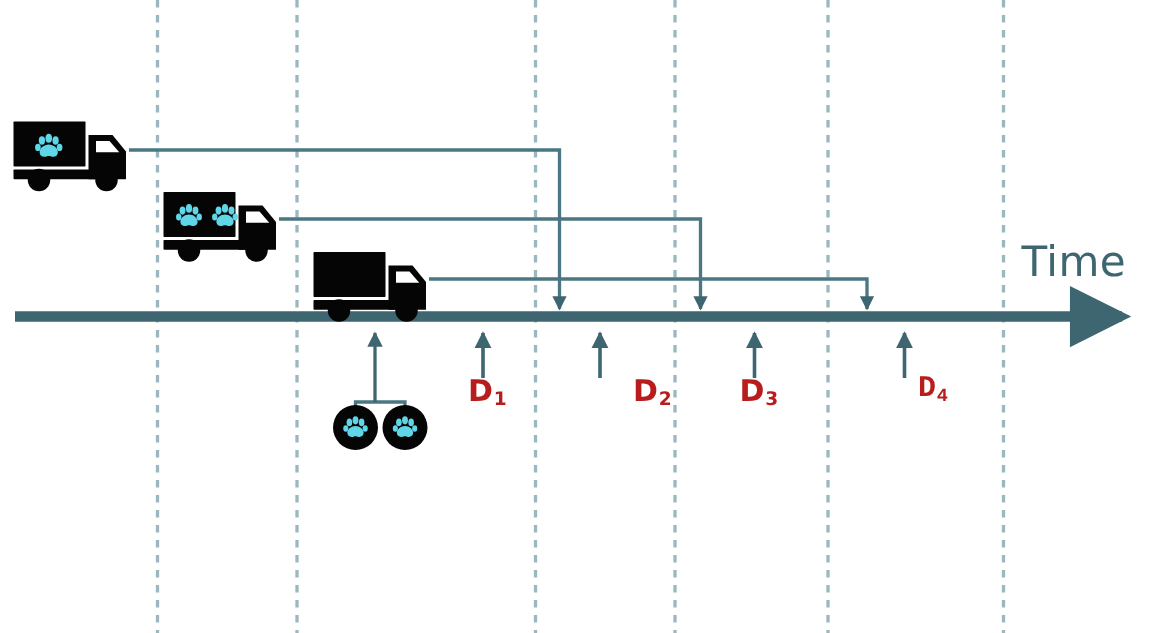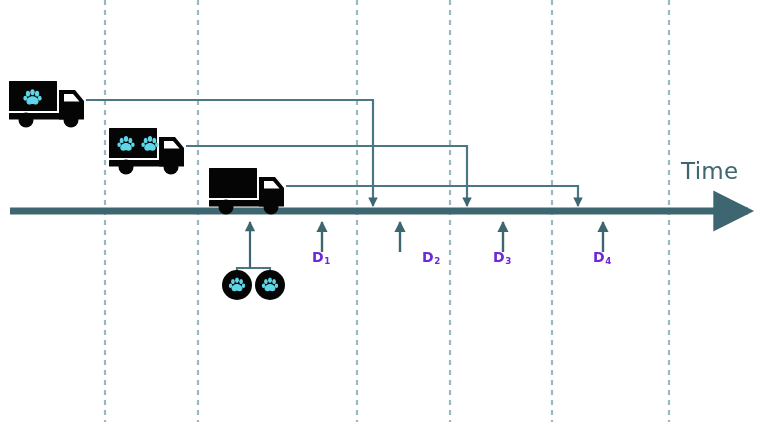--- a/index.html
+++ b/index.html
@@ -20,32 +20,32 @@
   #diagram-svg {
     position: absolute;
     top: 0;
     left: 0;
     width: 768px;
     height: 422px;
   }
   .label-time {
     position: absolute;
     font-family: "DejaVu Sans", sans-serif;
-    font-size: 23px;
+    font-size: 28px;
     font-weight: 400;
     color: #3e6670;
     letter-spacing: 0.3px;
     white-space: nowrap;
   }
   .label-d {
     position: absolute;
     font-family: "DejaVu Sans", sans-serif;
-    font-size: 14px;
+    font-size: 20px;
     font-weight: bold;
-    color: #6d28d9;
+    color: #b91c1c;
     white-space: nowrap;
     line-height: 1;
   }
   .label-d sub {
     font-size: 0.62em;
     font-weight: bold;
     vertical-align: baseline;
     position: relative;
     top: 0.28em;
     left: 0.5px;
@@ -159,17 +159,17 @@
   </div>
 
   <div class="label-d" style="left:390px; top:250px;margin-left:32px;">
     <span>D</span><sub>2</sub>
   </div>
 
   <div class="label-d" style="left:493px; top:250px;text-align:center;">
     <span>D</span><sub>3</sub>
   </div>
 
-  <div class="label-d" style="left:593px; top:250px;">
+  <div class="label-d" style="left:612px; top:250px;font-family:Liberation Mono, monospace;">
     <span>D</span><sub>4</sub>
   </div>
 
 </div>
 
 </body></html>

